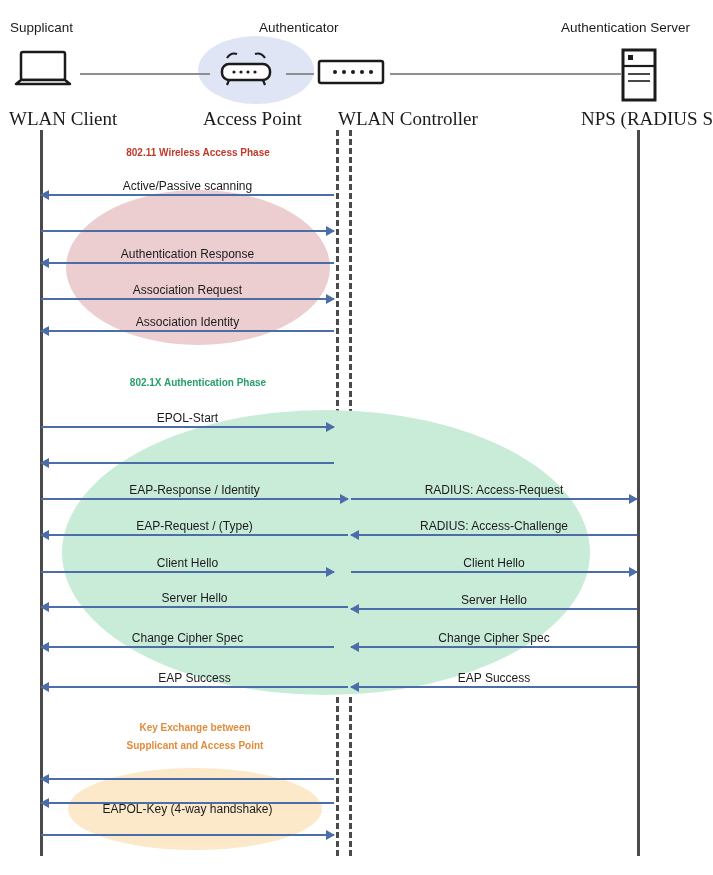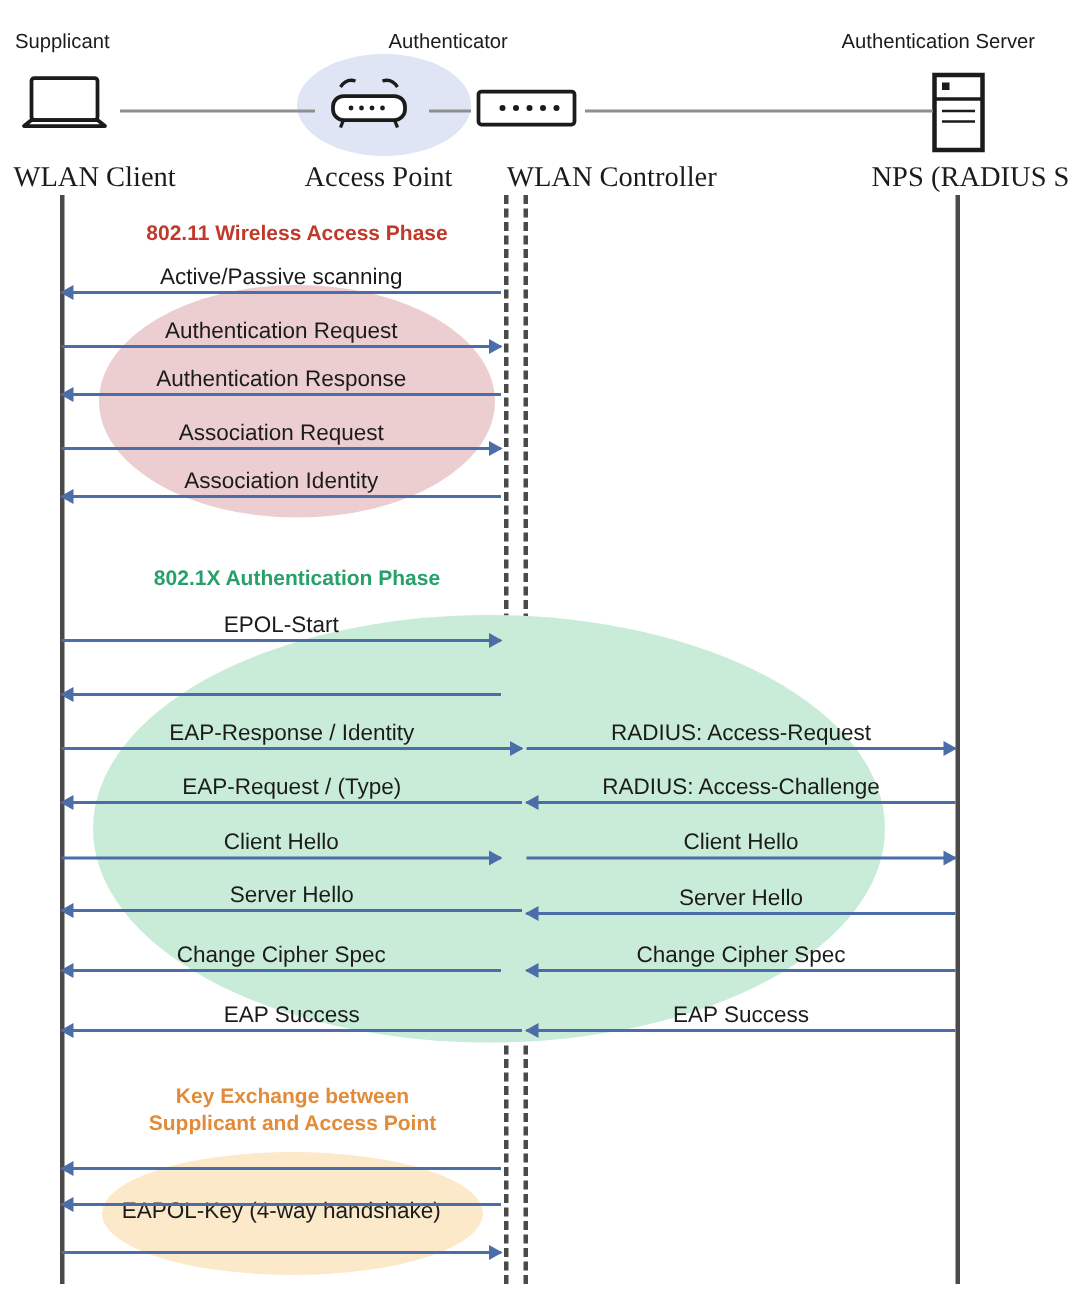--- a/index.html
+++ b/index.html
@@ -54,21 +54,21 @@
     border-radius: 50%;
   }
   .blob-red   { background: #eccdd0; }
   .blob-green { background: #c9ecd9; }
   .blob-amber { background: #fbe9c9; }
   .blob-auth  { background: #dfe5f4; }
 
   
   .phase-title {
     position: absolute;
-    font-size: 14px;
+    font-size: 10px;
     font-weight: 600;
     white-space: nowrap;
     text-align: center;
   }
   .phase-red   { color: #c0392b; }
   .phase-green { color: #27a06a; }
   .phase-amber { color: #e28b3a; }
 
   
   .msg {
@@ -97,21 +97,21 @@
   .msg.left .head {
     left: -1px;
     border-right: 9px solid #4b6ea8;
   }
   .msg .text {
     position: absolute;
     bottom: 11px;
     left: 0;
     right: 0;
     text-align: center;
-    font-size: 15px;
+    font-size: 12px;
     color: #1b1b1b;
     white-space: nowrap;
   }
 
   
   .icon-wrap { position: absolute; }
 </style>
 </head>
 <body>
 
@@ -190,21 +190,20 @@
   <div class="phase-title phase-amber" style="left:98px; top:722px; width:194px;">Key Exchange between</div>
   <div class="phase-title phase-amber" style="left:98px; top:740px; width:194px;">Supplicant and Access Point</div>
 
   <div class="msg left" style="left:41px; top:186px; width:293px;">
     <div class="text">Active/Passive scanning</div>
     <div class="line"></div>
       <div class="head"></div>
   </div>
 
   <div class="msg right" style="left:41px; top:222px; width:293px;">
-    <div class="text">Authentication Request</div>
     <div class="line"></div>
       <div class="head"></div>
   </div>
 
   <div class="msg left" style="left:41px; top:254px; width:293px;">
     <div class="text">Authentication Response</div>
     <div class="line"></div>
       <div class="head"></div>
   </div>
 

